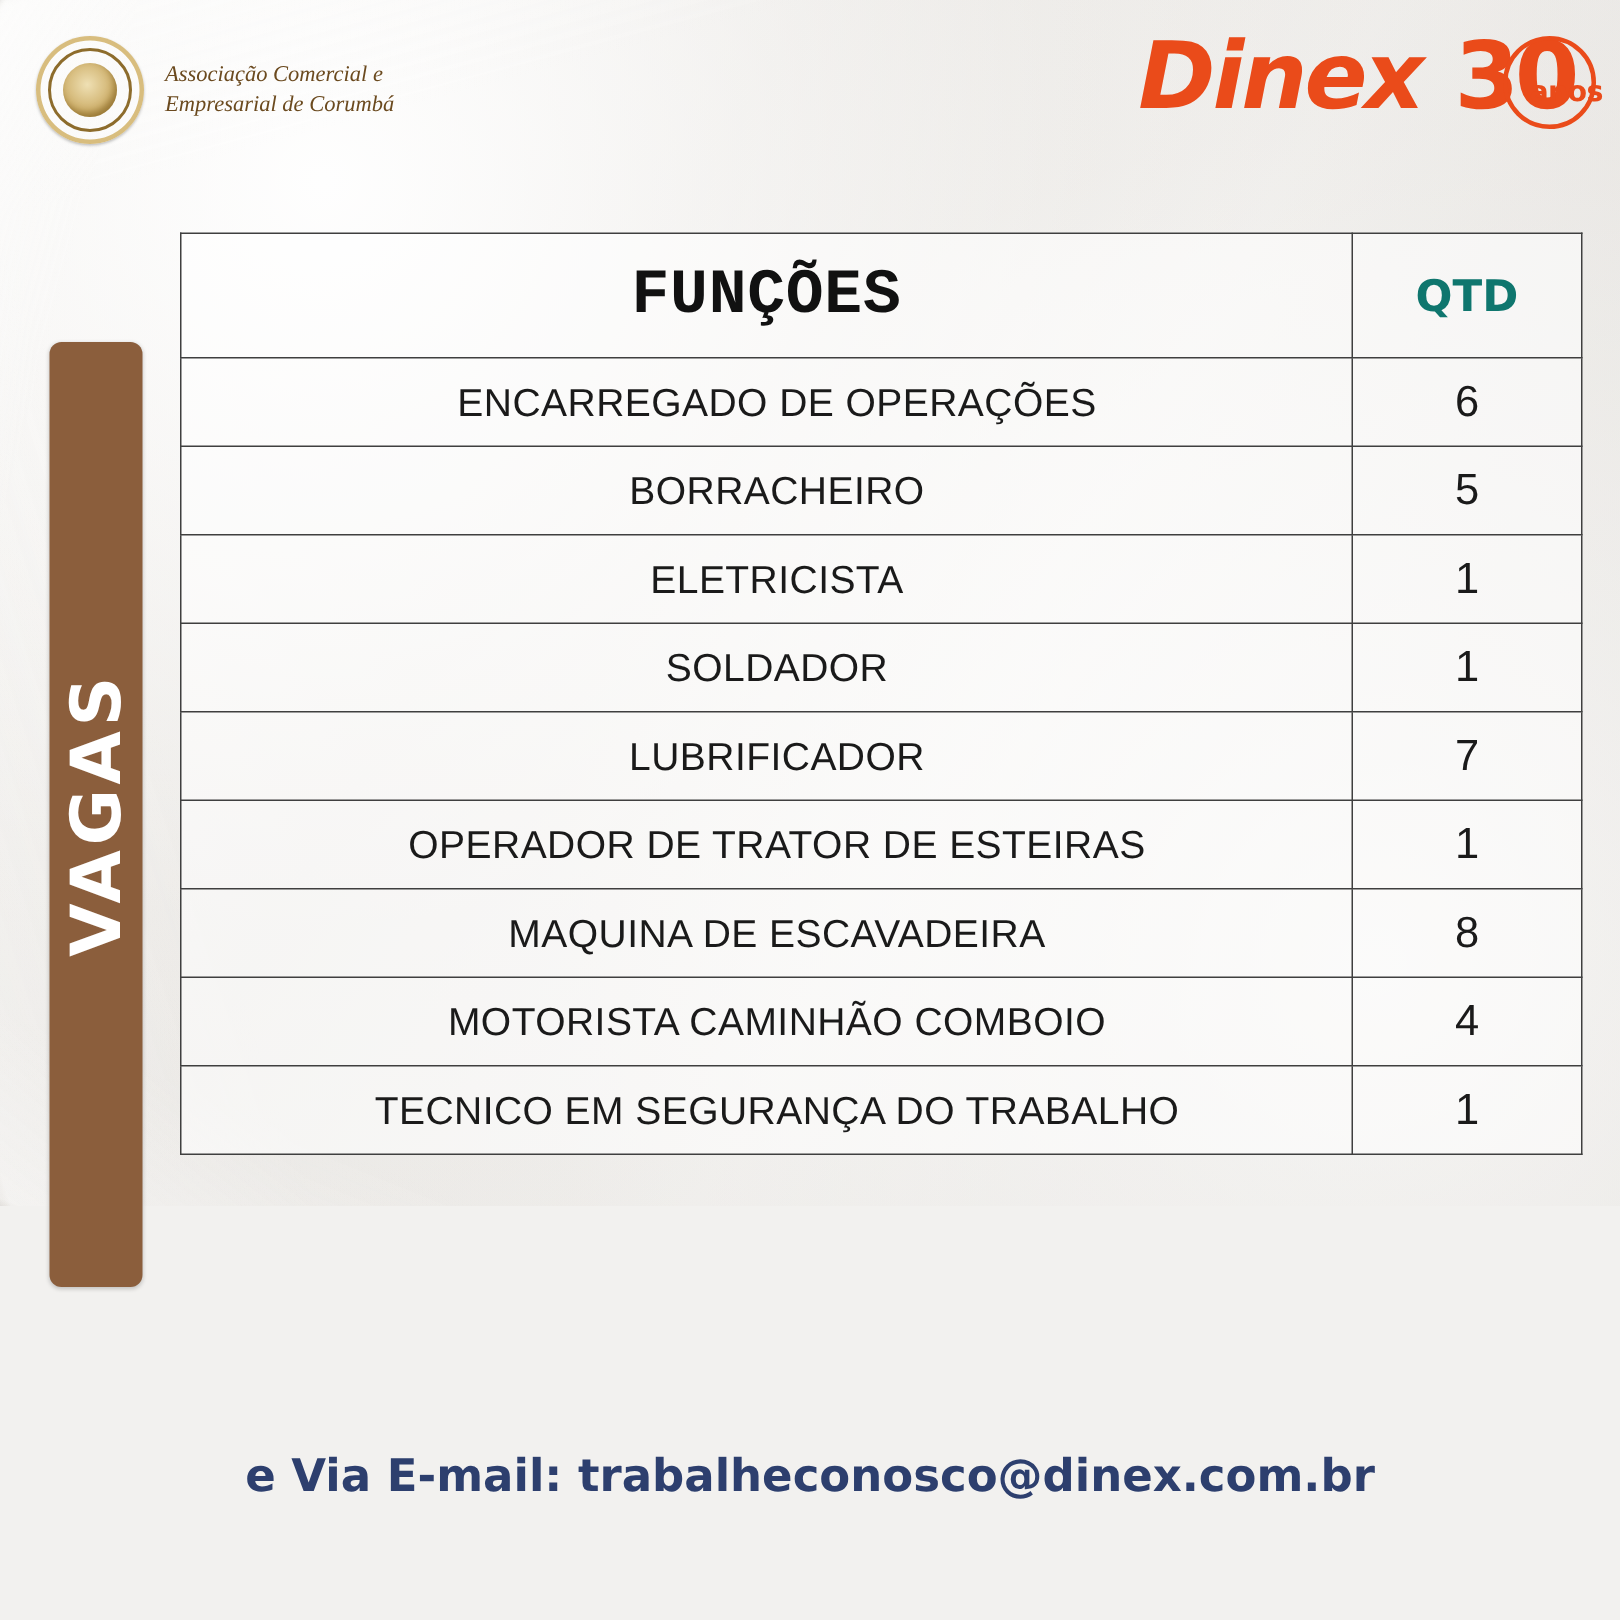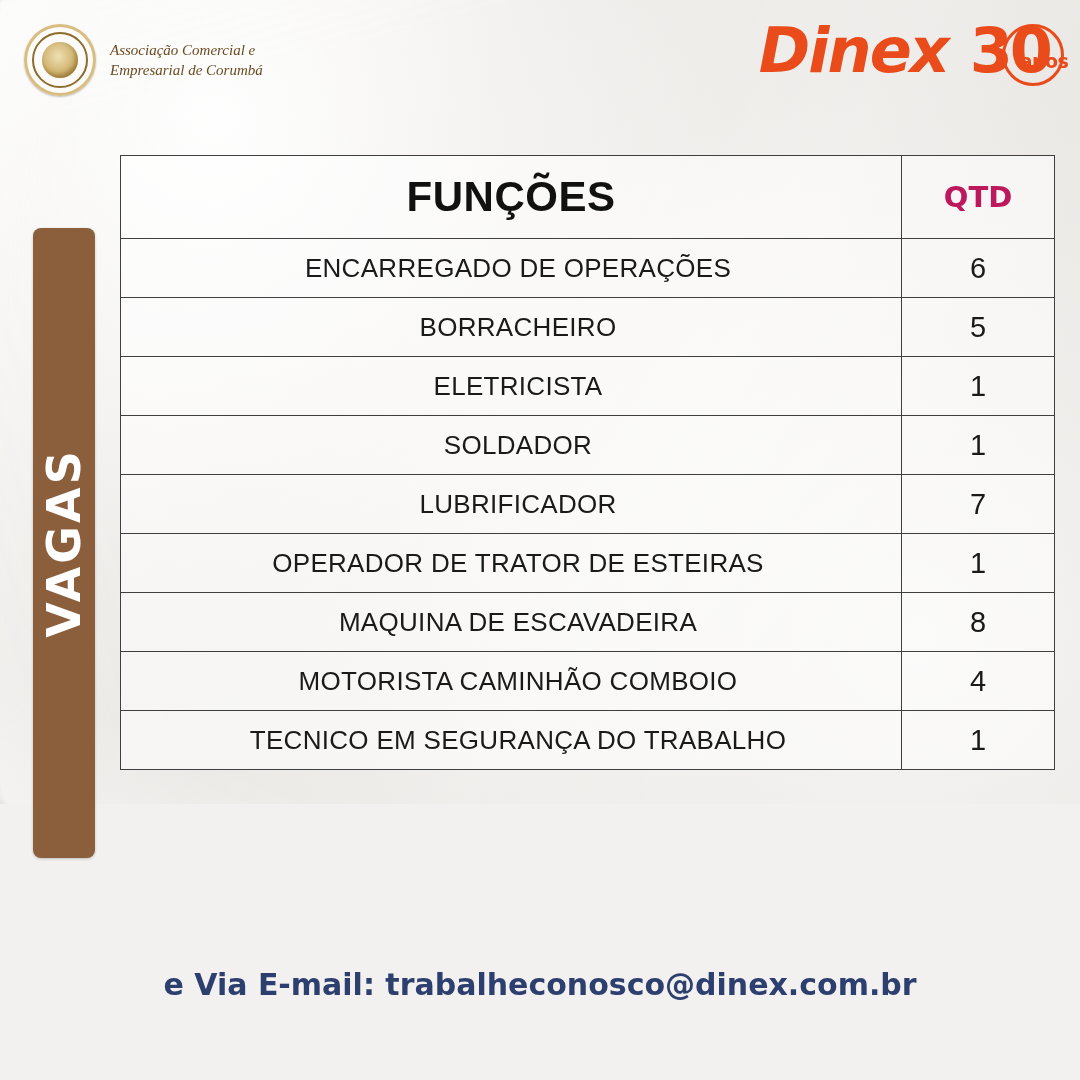--- a/index.html
+++ b/index.html
@@ -178,34 +178,34 @@
   table.vagas {
     border-collapse: collapse;
     width: 100%;
     background: rgba(255,255,255,0.55);
   }
   table.vagas th, table.vagas td {
     border: 1px solid #3f3f3f;
   }
   .th-func {
     text-align: center;
-    font-family: Liberation Sans, sans-serif;
+    font-family: Liberation Mono, monospace;
     font-weight: bold;
     font-size: 42px;
     color: #111;
     height: 80px;
     letter-spacing: 0.5px;
     margin-left: 48px;
   }
   .th-qtd {
     text-align: center;
     font-family: "DejaVu Sans", sans-serif;
     font-weight: bold;
     font-size: 29px;
-    color: #be185d;
+    color: #0f766e;
     width: 150px;
   }
   td.func {
     font-family: "Liberation Sans", sans-serif;
     font-size: 26px;
     color: #1a1a1a;
     padding: 0 0 0 14px;
     height: 58px;
     letter-spacing: 0.3px;
     text-align: center;

